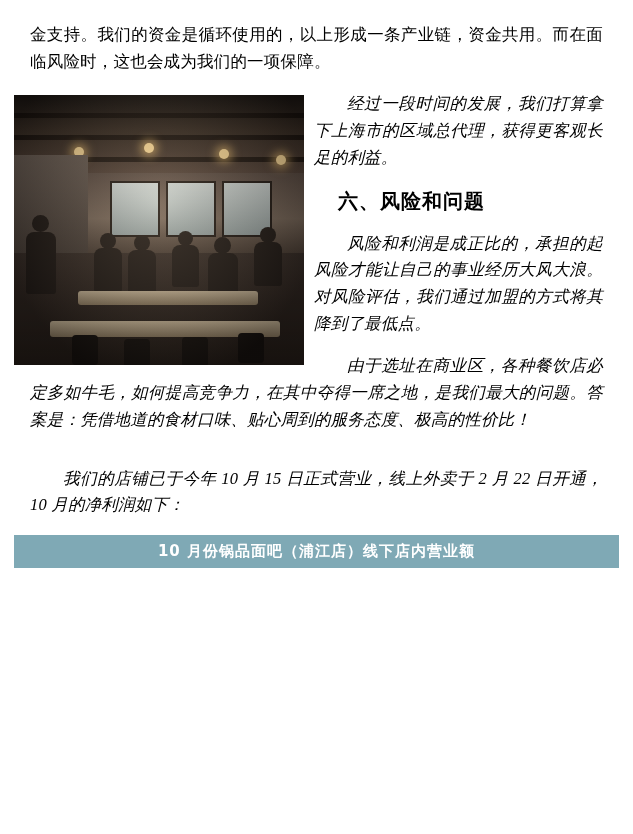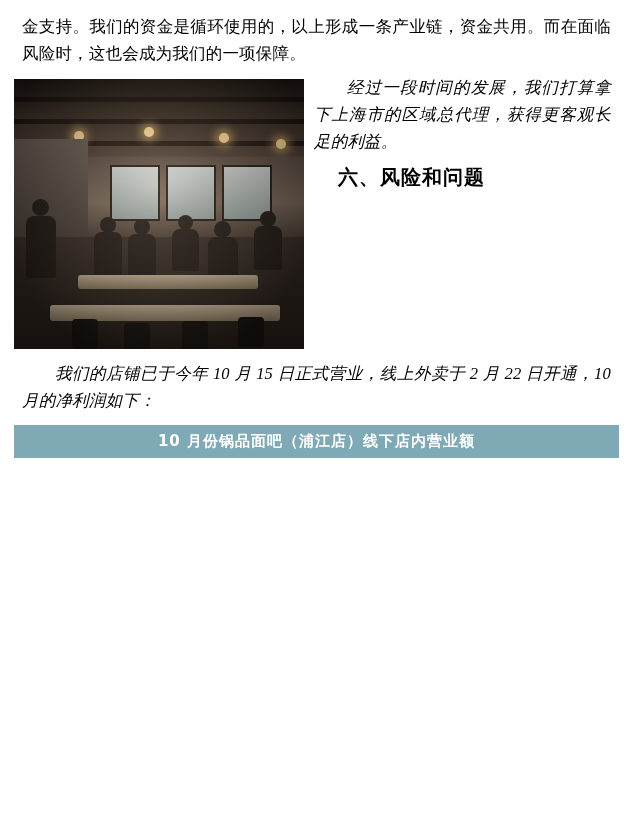--- a/index.html
+++ b/index.html
@@ -19,21 +19,21 @@
     width: 633px;
     height: 834px;
     padding: 0;
     box-sizing: border-box;
   }
   .content {
     padding: 6px 14px 0 14px;
     box-sizing: border-box;
   }
   p {
-    margin: 8px;
+    margin: 16px;
     font-size: 16.5px;
     line-height: 1.62;
     text-align: justify;
     text-justify: inter-ideograph;
     letter-spacing: 0.2px;
   }
   p.indent {
     text-indent: 2em;
     font-style: italic;
   }
@@ -163,20 +163,22 @@
       <div class="chair" style="left:58px; top:240px; width:26px; height:30px"></div>
       <div class="chair" style="left:110px; top:244px; width:26px; height:28px"></div>
       <div class="chair" style="left:168px; top:242px; width:26px; height:30px"></div>
       <div class="chair" style="left:224px; top:238px; width:26px; height:30px"></div>
       <div class="shade"></div>
     </div>
 
     <p class="indent">经过一段时间的发展，我们打算拿下上海市的区域总代理，获得更客观长足的利益。</p>
 
     <h2>六、风险和问题</h2>
+    <p class="indent">风险和利润是成正比的，承担的起风险才能让自己的事业经历大风大浪。对风险评估，我们通过加盟的方式将其降到了最低点。</p>
+    <p class="indent">由于选址在商业区，各种餐饮店必定多如牛毛，如何提高竞争力，在其中夺得一席之地，是我们最大的问题。答案是：凭借地道的食材口味、贴心周到的服务态度、极高的性价比！</p>
     <div class="clear"></div>
 
 
     <p class="indent">我们的店铺已于今年 10 月 15 日正式营业，线上外卖于 2 月 22 日开通，10 月的净利润如下：</p>
 
     <table class="sales-table">
       <thead class="title-row">
         <tr>
           <th colspan="4">10 月份锅品面吧（浦江店）线下店内营业额</th>
         </tr>

